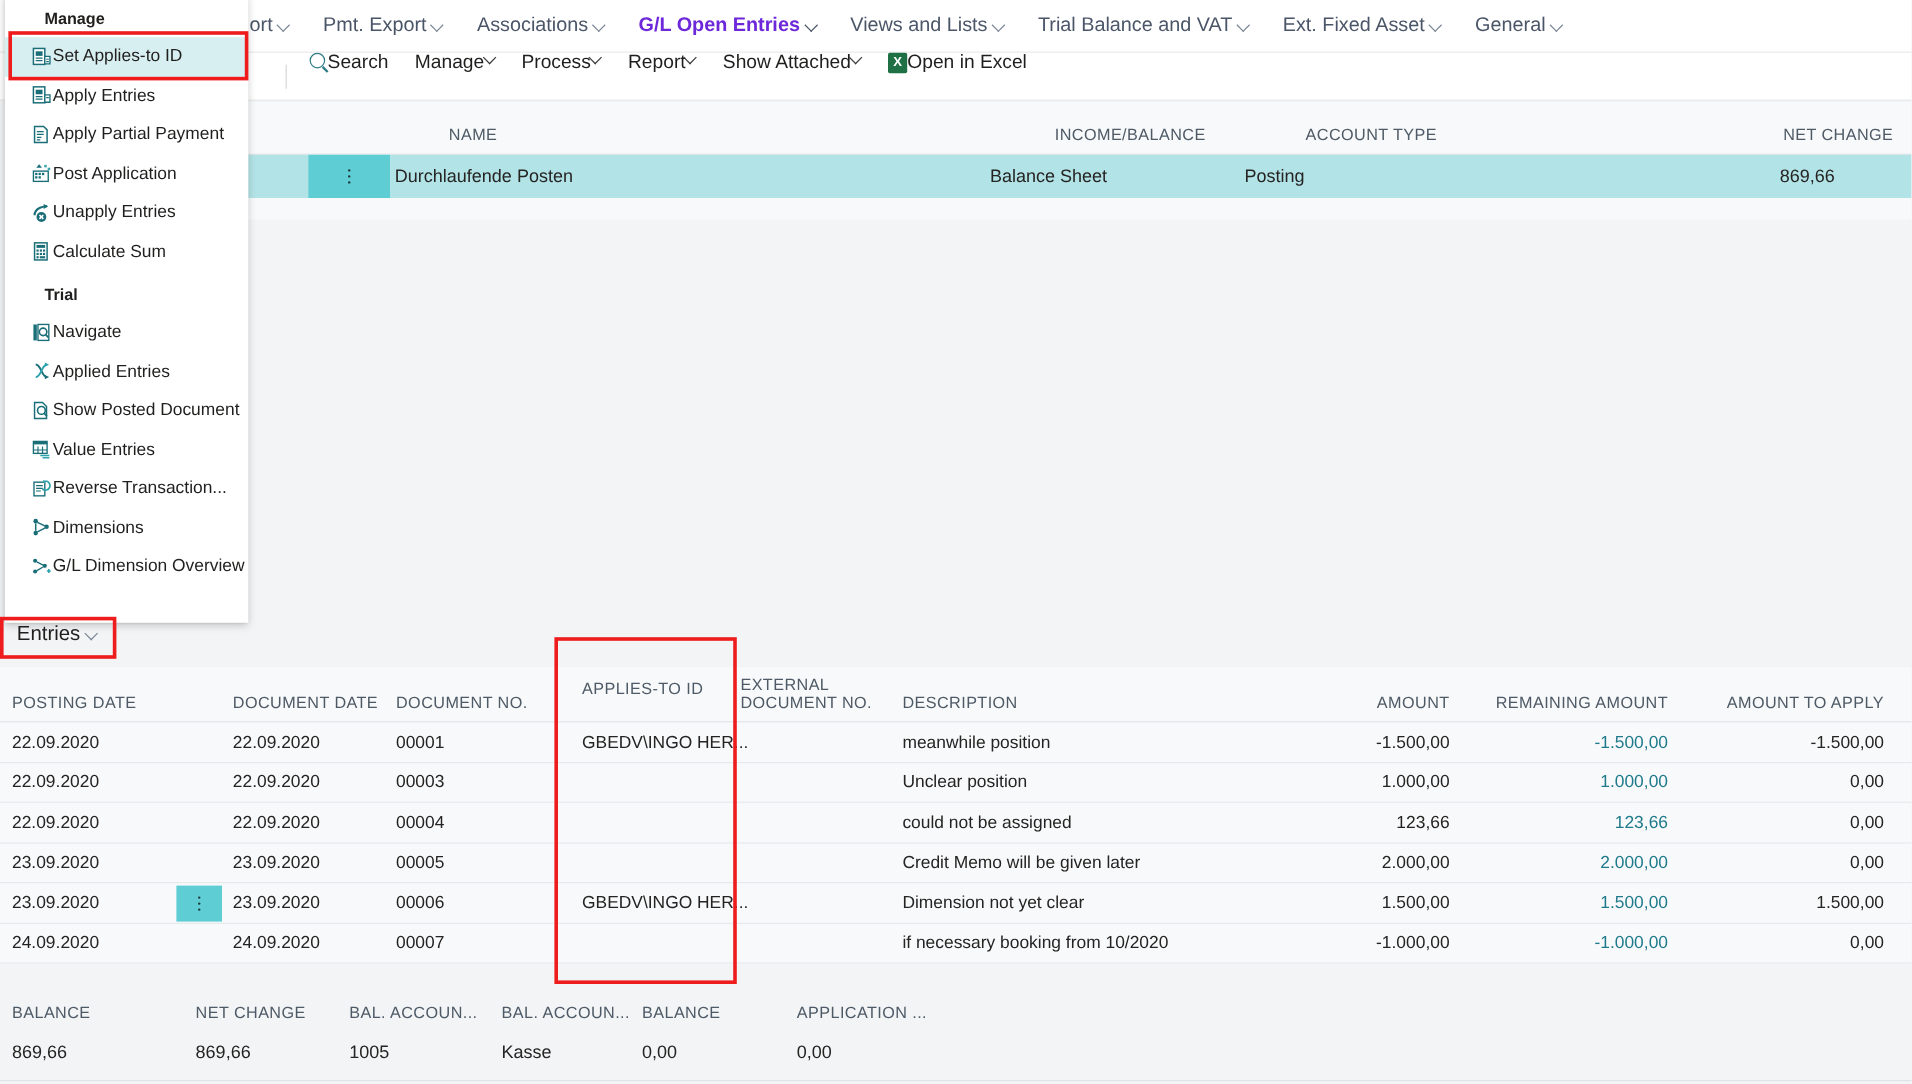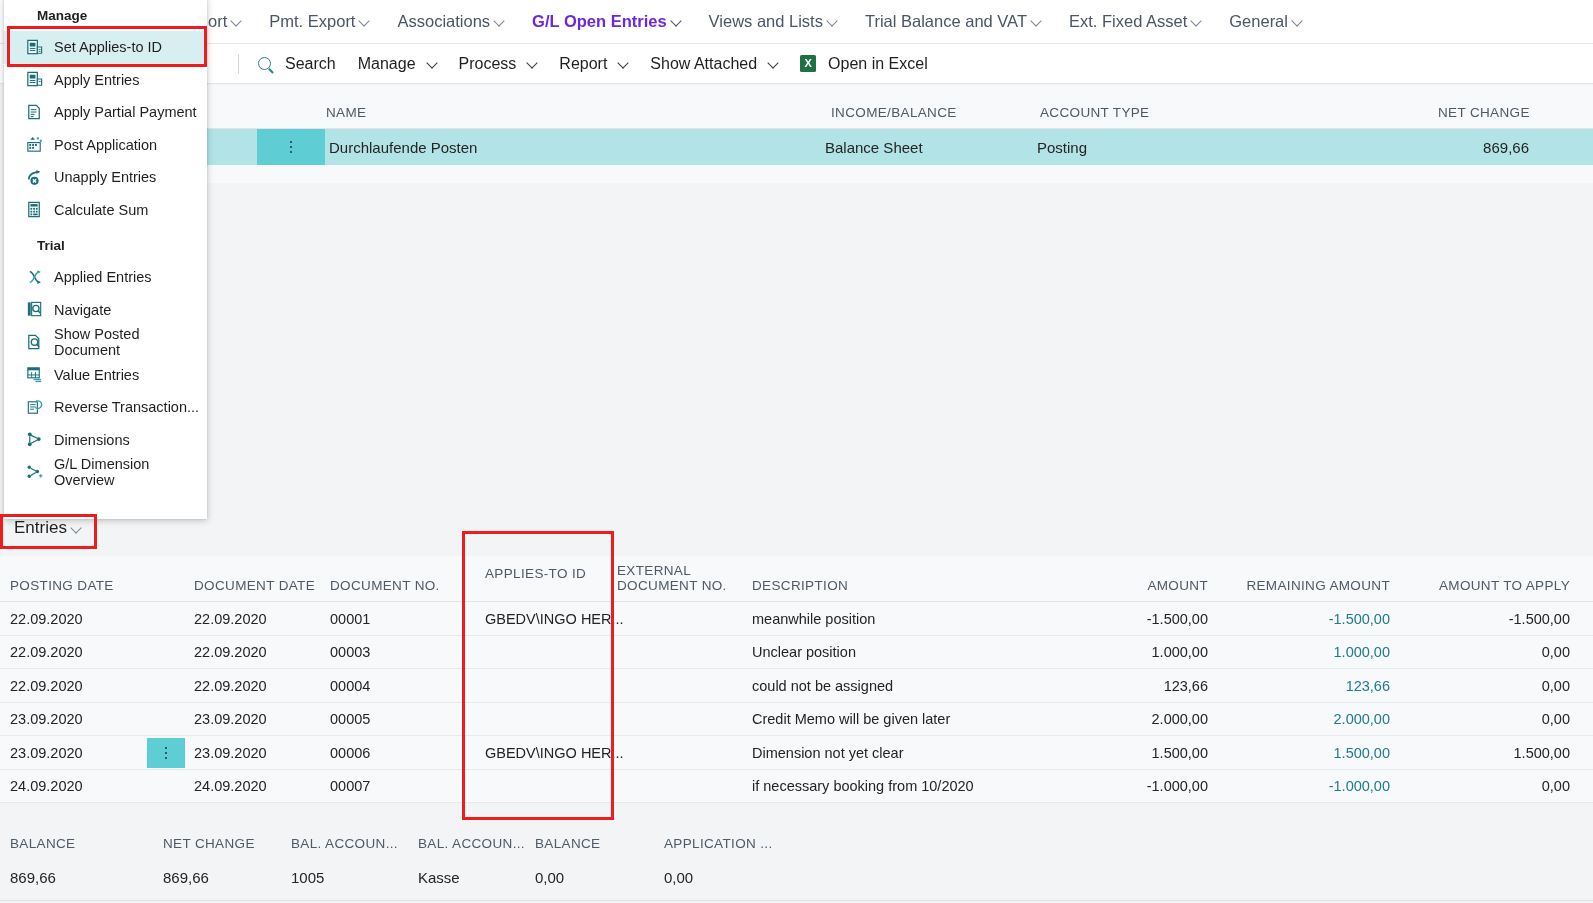--- a/index.html
+++ b/index.html
@@ -39,21 +39,21 @@
   .cmdbar {
     position: absolute; left: 0; top: 44px; width: 1593px; height: 40px;
     background: #ffffff; display: flex; align-items: center;
     border-bottom: 1px solid #e6e6e6;
   }
   .cmd-sep {
     width: 1px; height: 20px; background: #d6d6d6; margin-left: 238px; margin-right: 8px;
   }
   .cmd-item {
     font-size: 16px; color: #201f1e; padding: 0 11px; height: 40px;
-    display: flex; align-items: center; gap: 12px; white-space: nowrap; cursor: pointer;
+    display: flex; gap: 0; white-space: nowrap; cursor: pointer;
   }
   .cmd-item .chev::after { border-color: #3b3a39; }
   .mag {
     width: 13px; height: 13px; border: 1.7px solid #2e7d84; border-radius: 50%;
     position: relative; display: inline-block; margin-right: 2px;
   }
   .mag::after {
     content: ""; position: absolute; width: 1.7px; height: 6px; background: #2e7d84;
     right: -2px; bottom: -5px; transform: rotate(-45deg);
   }
@@ -66,21 +66,21 @@
   
   .topgrid {
     position: absolute; left: 194px; top: 85px; width: 1399px; height: 98px;
     background: #f8f9fa;
   }
   .tg-head {
     height: 44px; position: relative; border-bottom: 1px solid #e1e4e8;
   }
   .tg-head .th {
     position: absolute; bottom: 8px; font-size: 13.5px; letter-spacing: .35px;
-    color: #4e5a66; font-weight: normal;
+    color: #4e5a66; font-weight: normal; margin-left: 48px;
   }
   .tg-row {
     height: 36px; background: #b2e3e6; position: relative;
   }
   .tg-row .tdot {
     position: absolute; left: 63px; top: 0; width: 68px; height: 36px;
     background: #5ecdd4; display: flex; align-items: center; justify-content: center;
     cursor: pointer;
   }
   .tg-row .td {
@@ -148,21 +148,21 @@
   .menu {
     position: absolute; left: 4px; top: -4px; width: 203px; height: 523px;
     background: #ffffff; z-index: 20;
     box-shadow: 0 1.6px 7px rgba(0,0,0,.22), 0 0 2px rgba(0,0,0,.12);
   }
   .menu-group {
     font-size: 13.5px; font-weight: bold; color: #201f1e;
     padding: 12px 0 8px 33px;
   }
   .menu-item {
-    height: 32.5px; display: flex; align-items: center; gap: 10px;
+    height: 32.5px; display: flex; align-items: center; 
     padding-left: 21px; font-size: 14.5px; color: #201f1e; cursor: pointer;
   }
   .menu-item.sel { background: #d8eff1; }
   .mi-ico { width: 19px; height: 19px; flex: 0 0 19px; display: block; }
   .redbox-menu {
     position: absolute; left: 7px; top: 26px; width: 200px; height: 41px;
     border: 3px solid #ee1c1c; z-index: 25; pointer-events: none;
   }
 </style>
 </head>
@@ -450,36 +450,36 @@
       <rect x="8.6" y="14.2" width="4.7" height="1.9" fill="#1a6e78"></rect>
     </svg>
     <span>Calculate Sum</span>
   </div>
 
 
   <div class="menu-group">Trial</div>
 
   <div class="menu-item">
     <svg class="mi-ico" viewBox="0 0 20 20">
+      <rect x="3" y="2.5" width="3" height="14" fill="#1a6e78"></rect>
+      <rect x="7" y="2.5" width="9.5" height="14" fill="#fff" stroke="#1a6e78" stroke-width="1.2"></rect>
+      <circle cx="11.5" cy="9" r="3.3" fill="none" stroke="#1a6e78" stroke-width="1.4"></circle>
+      <line x1="13.8" y1="11.4" x2="16" y2="13.8" stroke="#1a6e78" stroke-width="1.6"></line>
+    </svg>
+    <span>Navigate</span>
+  </div>
+
+  <div class="menu-item">
+    <svg class="mi-ico" viewBox="0 0 20 20">
       <path d="M5 4 C10 4, 10 15, 15 15" stroke="#1a6e78" stroke-width="1.7" fill="none"></path>
       <path d="M5 15 C10 15, 10 4, 15 4" stroke="#2fa3ad" stroke-width="1.7" fill="none"></path>
       <path d="M13 2.3 l3.8 1.8 l-3.8 1.8 z" fill="#2fa3ad"></path>
       <path d="M13 13.2 l3.8 1.8 l-3.8 1.8 z" fill="#1a6e78"></path>
     </svg>
     <span>Applied Entries</span>
-  </div>
-
-  <div class="menu-item">
-    <svg class="mi-ico" viewBox="0 0 20 20">
-      <rect x="3" y="2.5" width="3" height="14" fill="#1a6e78"></rect>
-      <rect x="7" y="2.5" width="9.5" height="14" fill="#fff" stroke="#1a6e78" stroke-width="1.2"></rect>
-      <circle cx="11.5" cy="9" r="3.3" fill="none" stroke="#1a6e78" stroke-width="1.4"></circle>
-      <line x1="13.8" y1="11.4" x2="16" y2="13.8" stroke="#1a6e78" stroke-width="1.6"></line>
-    </svg>
-    <span>Navigate</span>
   </div>
 
   <div class="menu-item">
     <svg class="mi-ico" viewBox="0 0 20 20">
       <path d="M4 2.5 h7 l3.5 3.5 v10.5 h-10.5 z" fill="#fff" stroke="#1a6e78" stroke-width="1.3"></path>
       <circle cx="10" cy="9.5" r="3.4" fill="none" stroke="#1a6e78" stroke-width="1.4"></circle>
       <line x1="12.4" y1="11.9" x2="14.8" y2="14.5" stroke="#1a6e78" stroke-width="1.6"></line>
     </svg>
     <span>Show Posted Document</span>
   </div>

